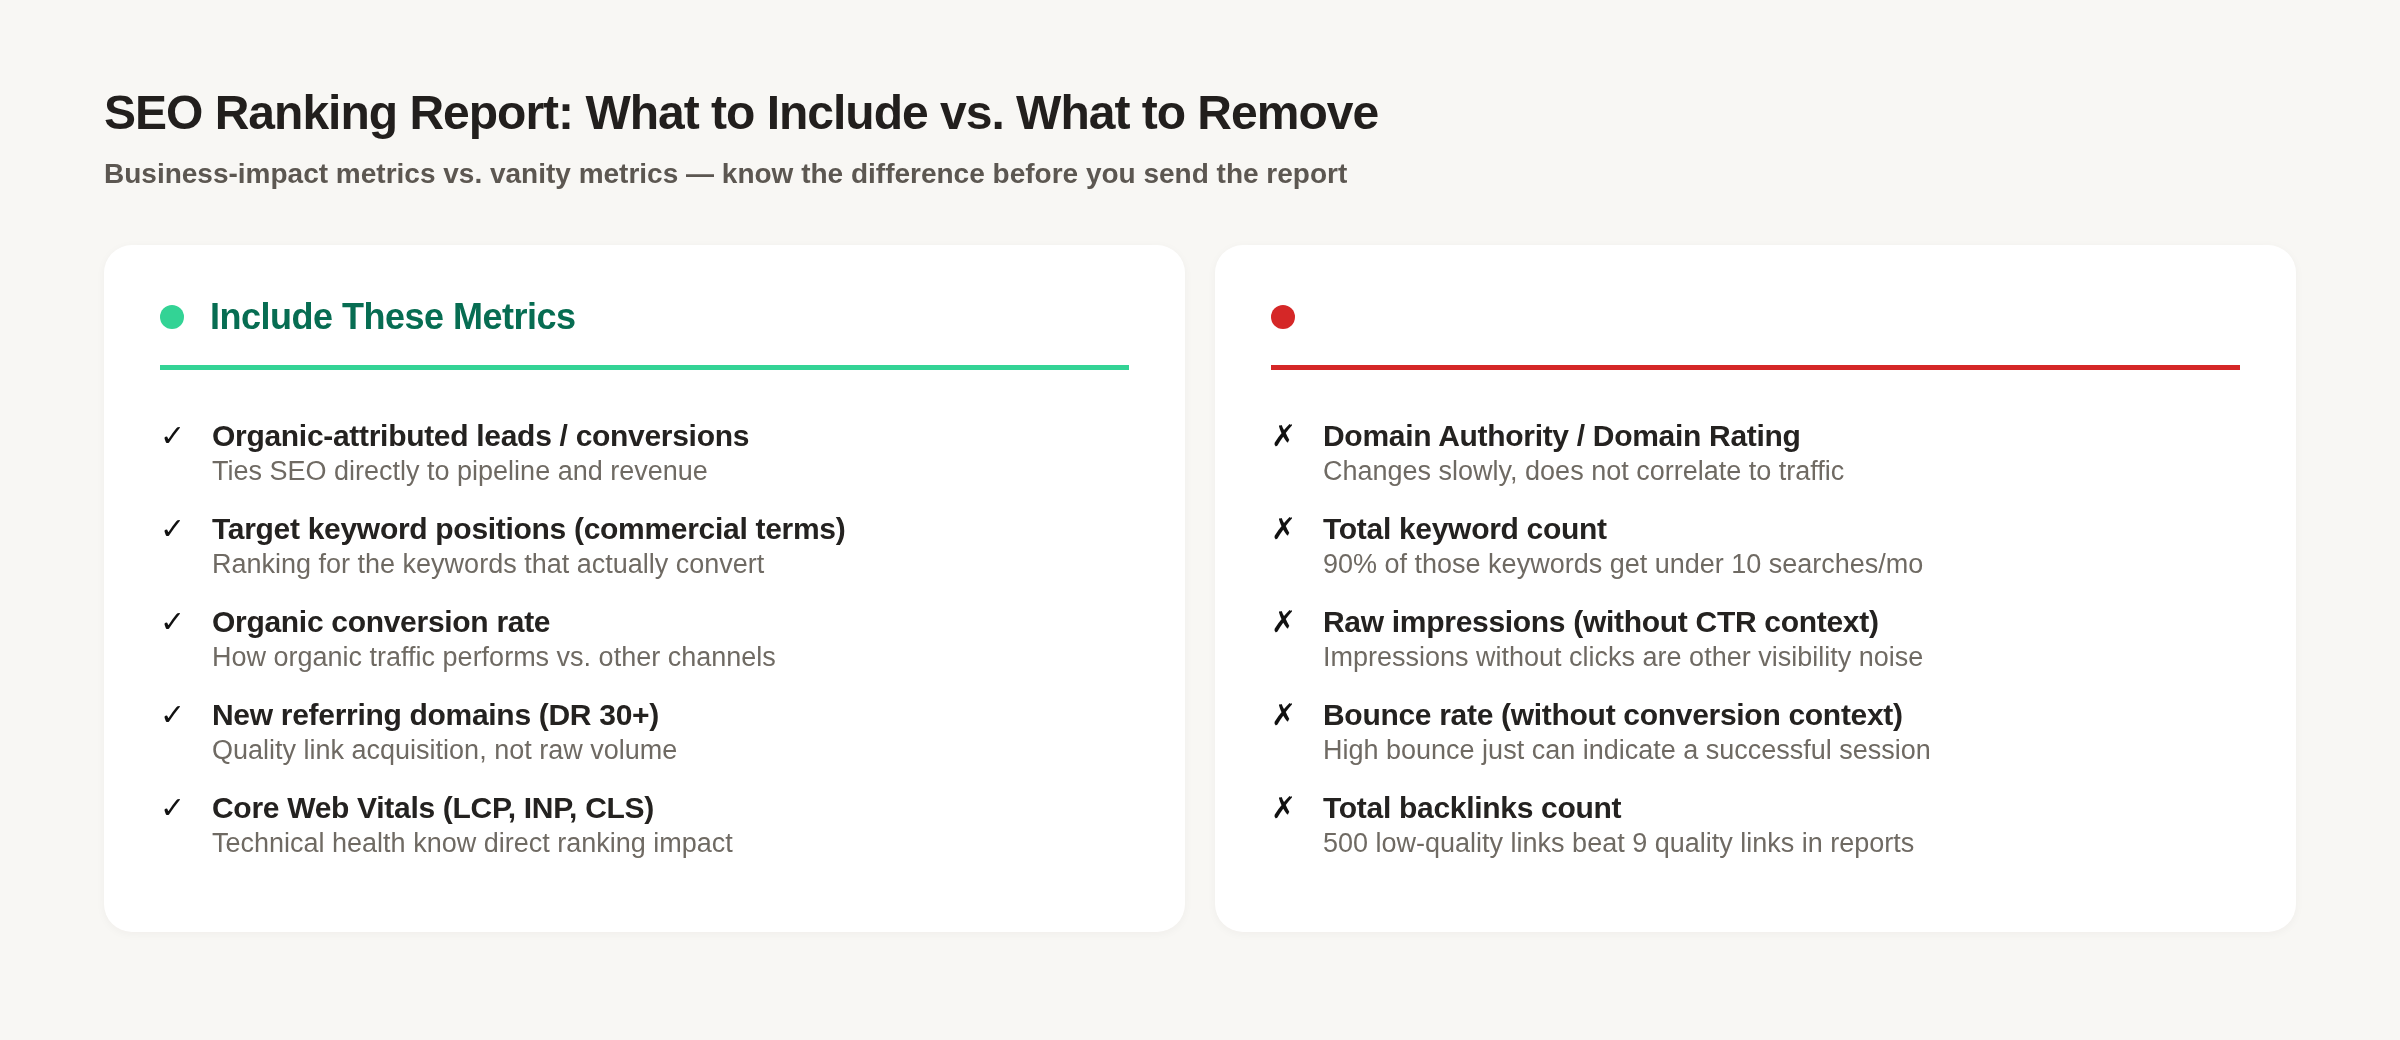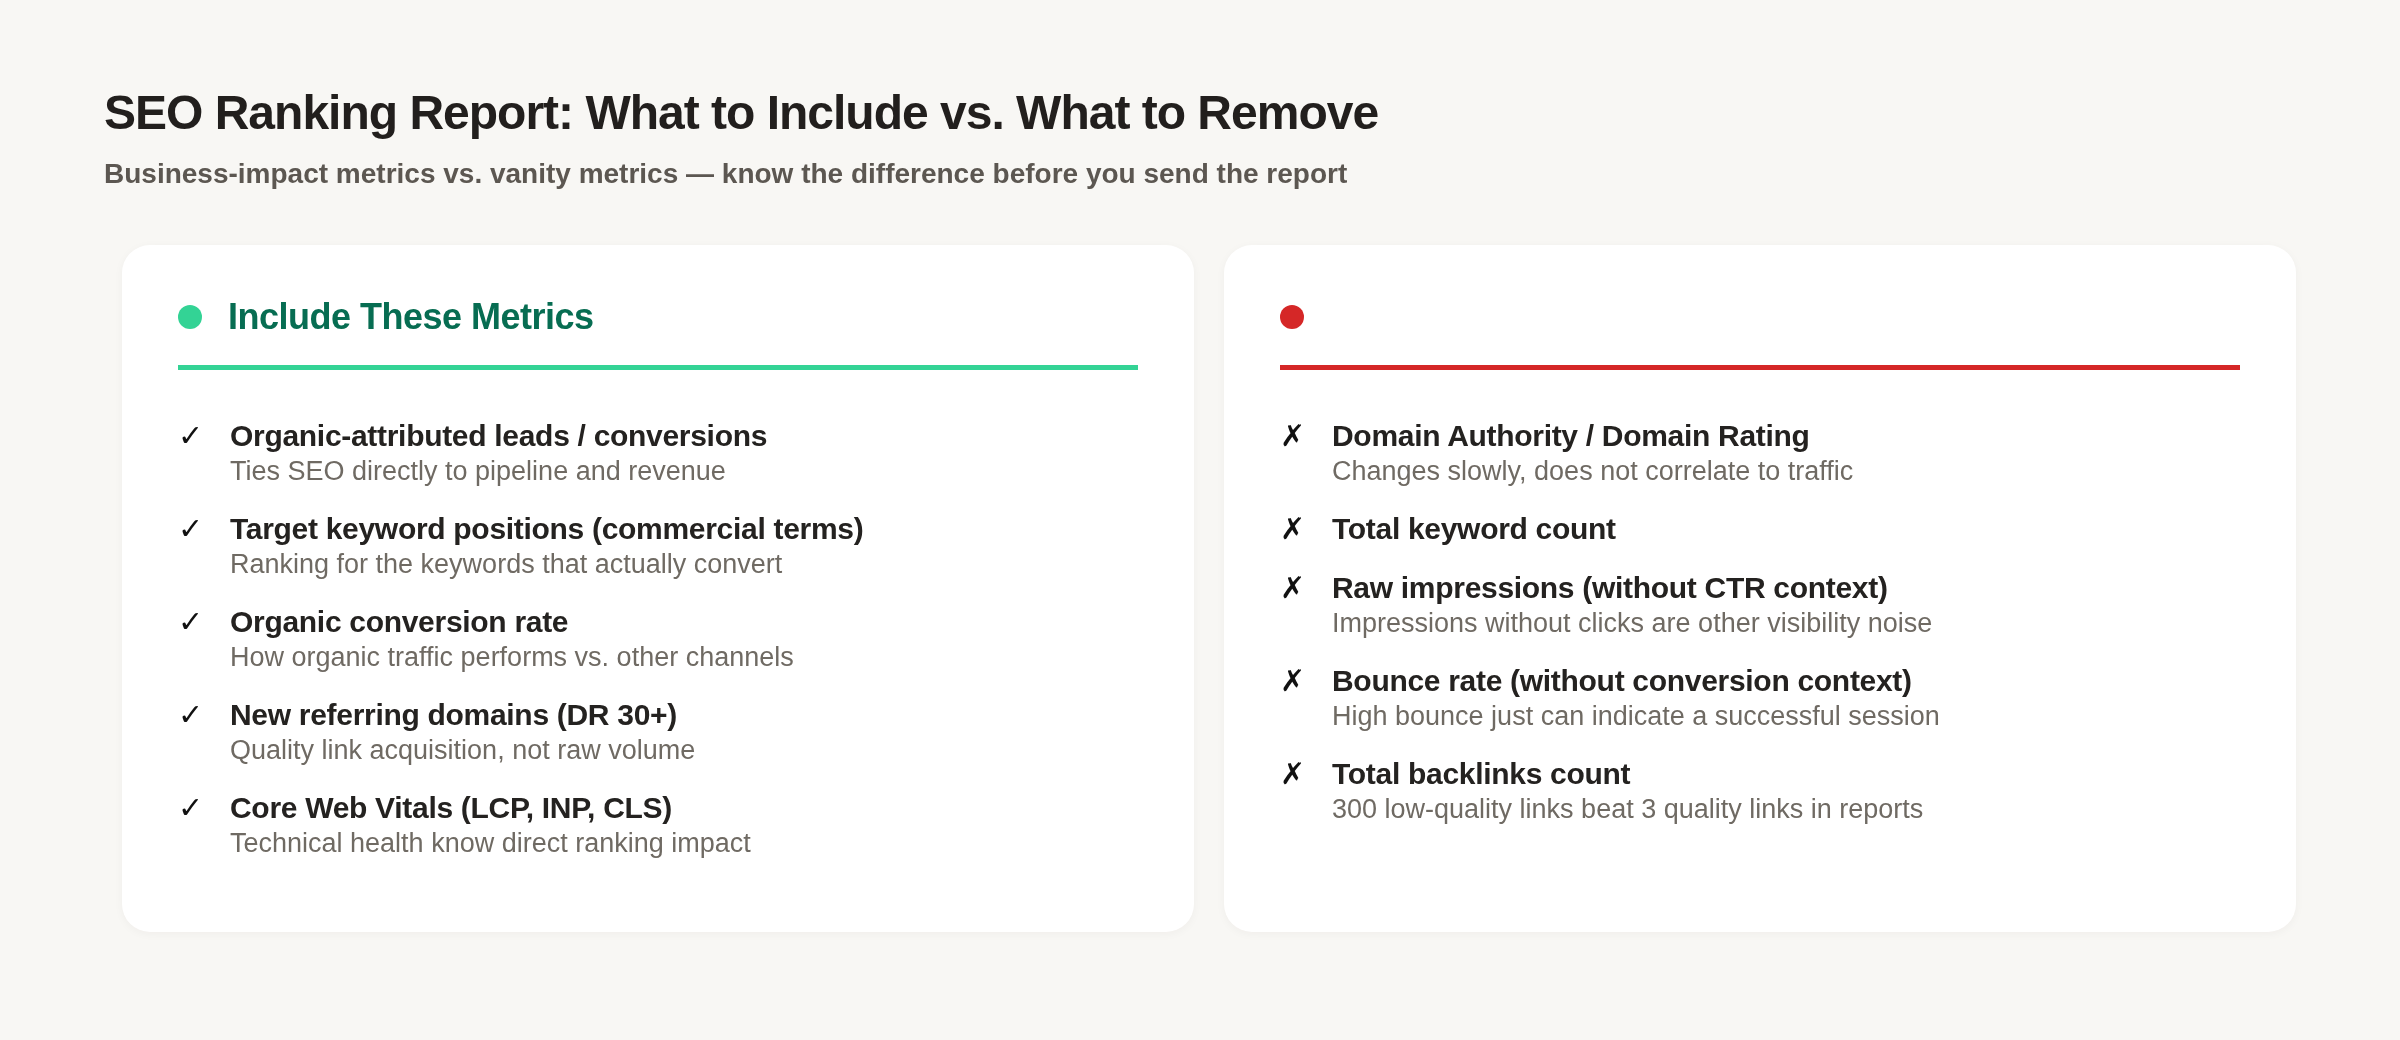--- a/index.html
+++ b/index.html
@@ -41,21 +41,20 @@
     margin: 16px 0 0 0;
     font-size: 28px;
     line-height: 1.25;
     font-weight: 700;
     color: var(--page-subtitle);
   }
   .cards {
     margin-top: 54px;
     display: flex;
     gap: 30px;
-    margin-left: 18px;
   }
   .card {
     flex: 1 1 0;
     min-height: 687px;
     background: var(--card-background);
     border-radius: 28px;
     padding: 50px 56px 60px 56px;
     box-shadow: 0 2px 10px rgba(40, 35, 30, 0.04);
   }
   .card-header {
@@ -190,40 +189,41 @@
           <span class="marker">✗</span>
           <div class="metric-text">
             <div class="metric-title">Domain Authority / Domain Rating</div>
             <div class="metric-desc">Changes slowly, does not correlate to traffic</div>
           </div>
         </li>
         <li class="metric">
           <span class="marker">✗</span>
           <div class="metric-text">
             <div class="metric-title">Total keyword count</div>
+            <div class="metric-desc">90% of those keywords get under 10 searches/mo</div>
           </div>
         </li>
         <li class="metric">
           <span class="marker">✗</span>
           <div class="metric-text">
             <div class="metric-title">Raw impressions (without CTR context)</div>
             <div class="metric-desc">Impressions without clicks are other visibility noise</div>
           </div>
         </li>
         <li class="metric">
           <span class="marker">✗</span>
           <div class="metric-text">
             <div class="metric-title">Bounce rate (without conversion context)</div>
             <div class="metric-desc">High bounce just can indicate a successful session</div>
           </div>
         </li>
         <li class="metric">
           <span class="marker">✗</span>
           <div class="metric-text">
             <div class="metric-title">Total backlinks count</div>
-            <div class="metric-desc">300 low-quality links beat 3 quality links in reports</div>
+            <div class="metric-desc">500 low-quality links beat 9 quality links in reports</div>
           </div>
         </li>
       </ul>
     </section>
 
   </main>
 </div>
 
 </body></html>

